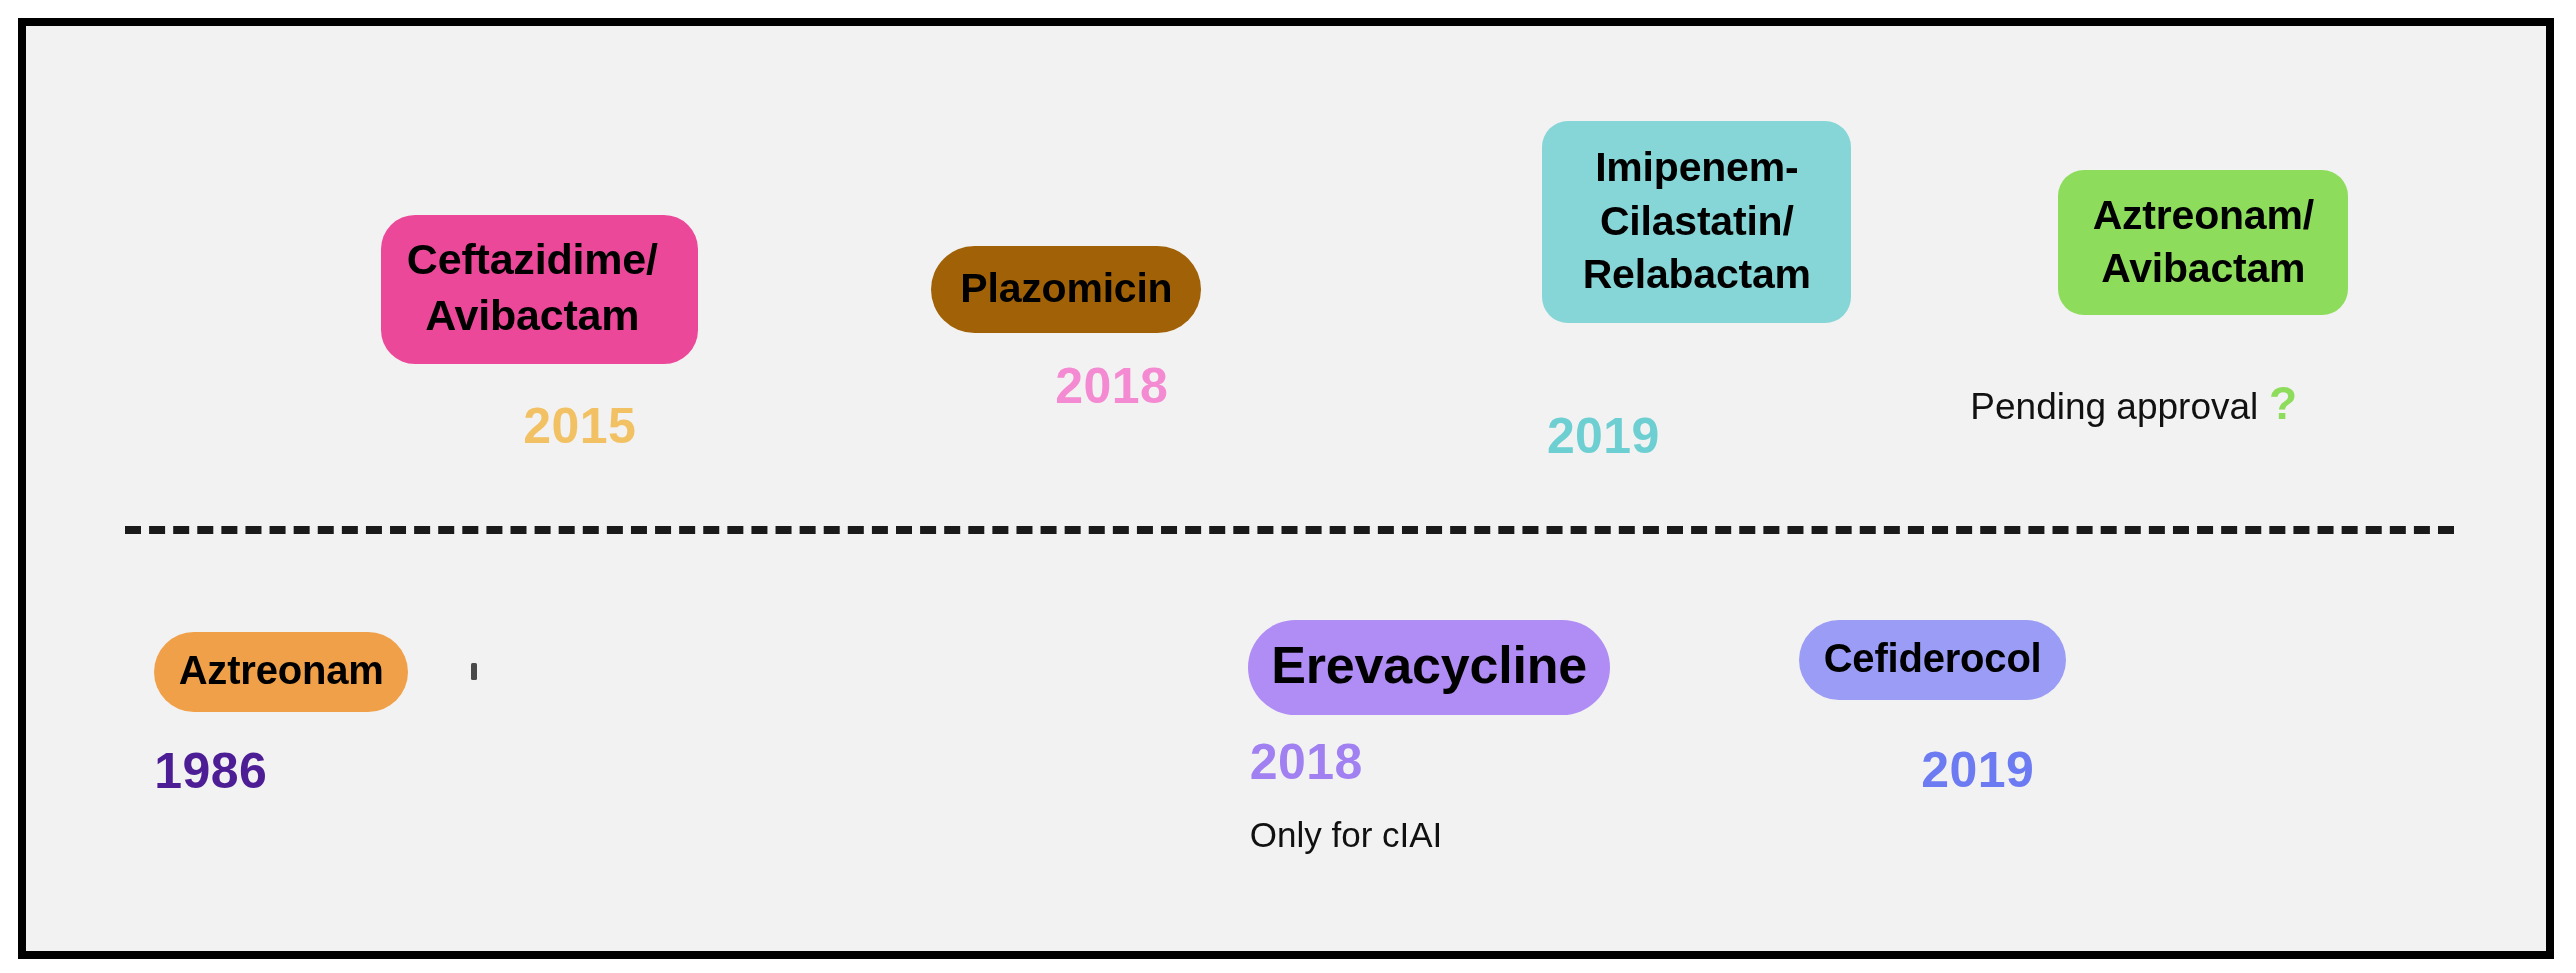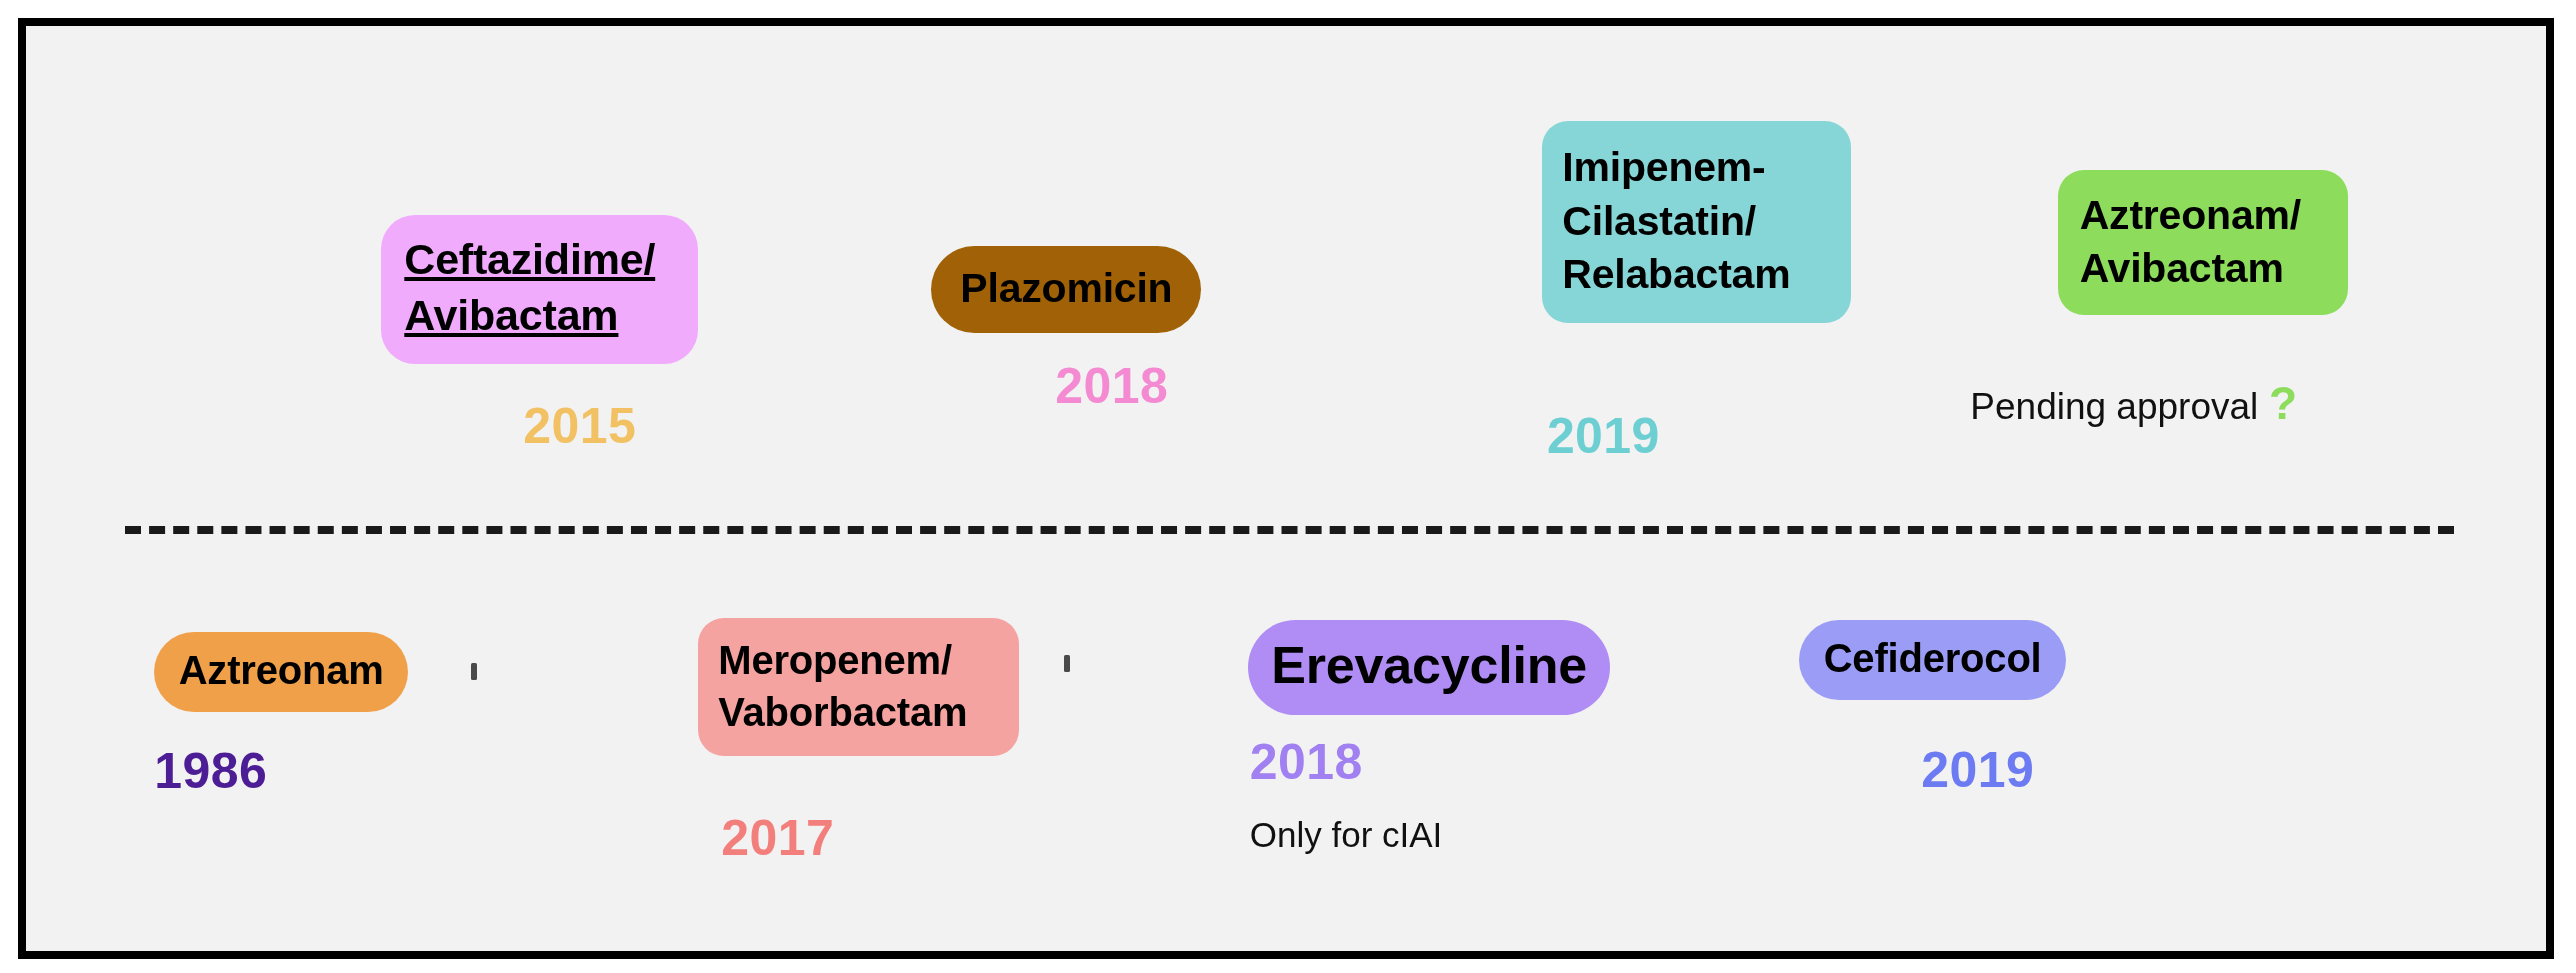--- a/index.html
+++ b/index.html
@@ -43,21 +43,21 @@
   }
 
   
   .drug-node {
     position: absolute;
   }
   .drug-pill {
     display: inline-block;
     color: #000000;
     font-weight: bold;
-    text-align: left;
+    text-align: center;
     letter-spacing: -0.2px;
     line-height: 1.30;
     white-space: pre-line;
     box-sizing: border-box;
   }
   .drug-pill.shape-round  { border-radius: 7634px; }
   .drug-pill.shape-rect   { border-radius: 26px; }
   .drug-pill.shape-wavy   { border-radius: 34px; }
 
   .drug-year {
@@ -80,25 +80,24 @@
     position: absolute;
     width: 5.3px;
     height: 17px;
     background: #4a4a4a;
     border-radius: 1.5px;
   }
 
   
   #node-ceftazidime { left: 355px; top: 189px; }
   #node-ceftazidime .drug-pill {
-    background: #f0abfc;
+    background: #ec4899;
     font-size: 43px;
     padding: 17px 38px 20px 23px;
     min-width: 317px;
-    text-decoration: underline;
   }
   #node-ceftazidime .drug-year {
     left: 142px; top: 182px;
     font-size: 50px; color: #f2c163;
   }
 
   #node-plazomicin { left: 905px; top: 220px; }
   #node-plazomicin .drug-pill {
     background: #a16207;
     font-size: 41px;
@@ -219,26 +218,20 @@
     </div>
 
     <div class="timeline-divider"></div>
 
     <div class="drug-node" id="node-aztreonam">
       <div class="drug-pill shape-round">Aztreonam</div>
       <div class="node-tick"></div>
       <div class="drug-year">1986</div>
     </div>
 
-    <div class="drug-node" id="node-meropenem">
-      <div class="drug-pill shape-rect">Meropenem/
-Vaborbactam</div>
-      <div class="node-tick"></div>
-      <div class="drug-year">2017</div>
-    </div>
 
     <div class="drug-node" id="node-erevacycline">
       <div class="drug-pill shape-round">Erevacycline</div>
       <div class="drug-year">2018</div>
       <div class="drug-note">Only for cIAI</div>
     </div>
 
     <div class="drug-node" id="node-cefiderocol">
       <div class="drug-pill shape-round">Cefiderocol</div>
       <div class="drug-year">2019</div>

